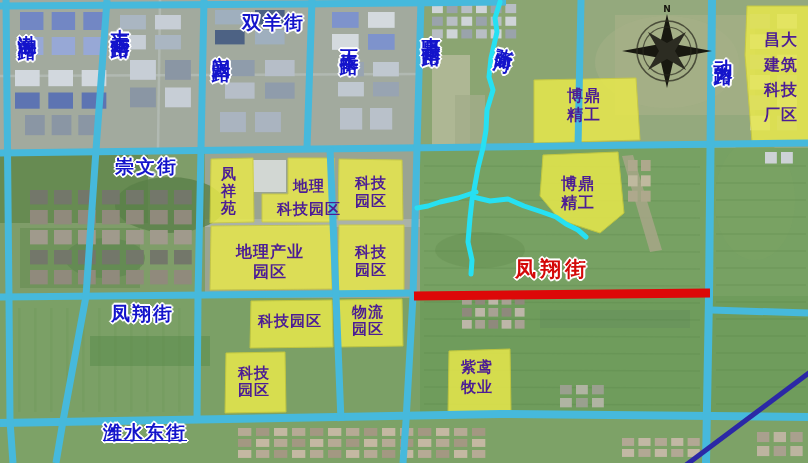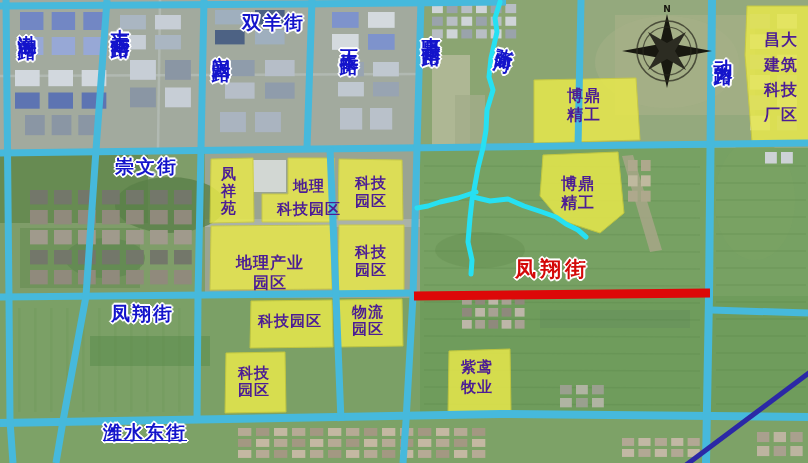--- a/index.html
+++ b/index.html
@@ -356,21 +356,21 @@
         <div class="ln">苑</div>
       </div>
       <div class="area-label" style="left: 300px; top: 175px; font-size: 15px; line-height: 23px; margin-left: 9px;">
         <div class="ln">地理</div>
         <div class="ln">科技园区</div>
       </div>
       <div class="area-label" style="left: 371px; top: 174px; font-size: 15px; line-height: 18px;">
         <div class="ln">科技</div>
         <div class="ln">园区</div>
       </div>
-      <div class="area-label" style="left: 270px; top: 253px; font-size: 16px; line-height: 20px;">
+      <div class="area-label" style="left: 270px; top: 242px; font-size: 16px; line-height: 20px;">
         <div class="ln">地理产业</div>
         <div class="ln">园区</div>
       </div>
       <div class="area-label" style="left: 371px; top: 243px; font-size: 15px; line-height: 18px;">
         <div class="ln">科技</div>
         <div class="ln">园区</div>
       </div>
       <div class="area-label" style="left: 290px; top: 313px; font-size: 15px; line-height: 16px; text-align: right;">
         <div class="ln">科技园区</div>
       </div>

